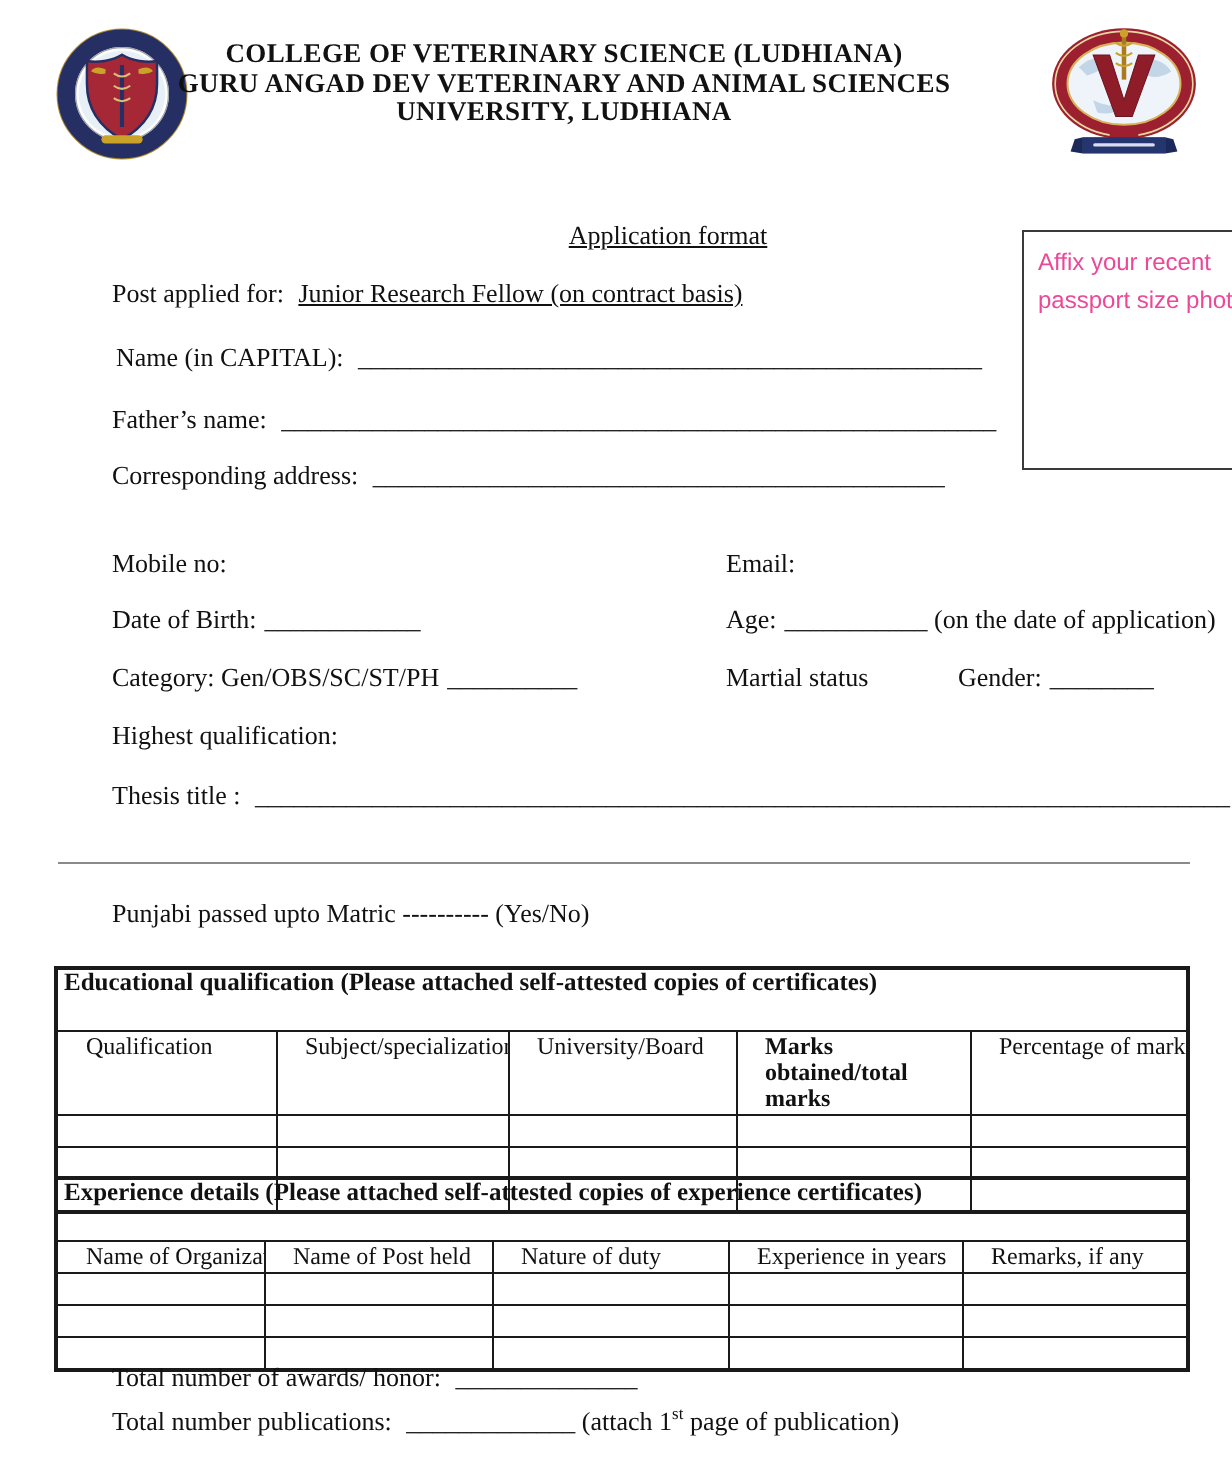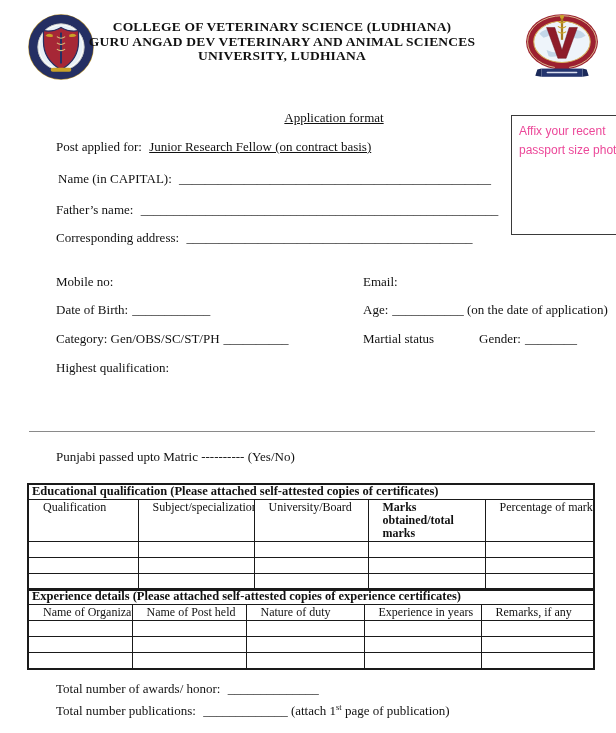--- a/index.html
+++ b/index.html
@@ -32,21 +32,21 @@
   
   .cont-line{position:absolute;left:29px;top:431px;width:566px;border-top:1.5px solid #8a8a8a;}
   
   .ftable{
     position:absolute;left:27px;width:566px;border-collapse:collapse;table-layout:fixed;
     font-size:12px;line-height:13px;border:2px solid #1a1a1a;
   }
   .ftable th,.ftable td{border:1px solid #1a1a1a;padding:1px 14px;text-align:left;vertical-align:top;}
   .ftable th{font-weight:normal;white-space:nowrap;overflow:hidden;}
   .ftable th.wrap{white-space:normal;font-weight:bold;}
-  .ftable .ttl{font-weight:bold;font-size:12.5px;line-height:13px;padding:0 3px 1px;white-space:nowrap;overflow:hidden;}
+  .ftable .ttl{font-weight:bold;font-size:12.5px;line-height:13px;padding:0 3px 17px;white-space:nowrap;overflow:hidden;}
   .ftable td.blank{height:13px;}
   sup{font-size:8.5px;line-height:0;vertical-align:super;}
 </style>
 </head>
 <body>
 
 <div class="page">
 
   <svg class="logo logo-left" width="66" height="66" viewBox="0 0 64 64" aria-hidden="true">
     <circle cx="32" cy="32" r="31" fill="#f8f1dc" stroke="#b08d2f" stroke-width="1.5"></circle>
@@ -135,20 +135,24 @@
     <span class="cell" style="left:307px">Martial status</span>
     <span class="cell" style="left:423px">
       <span>Gender:</span><span class="bl">________</span>
     </span>
   </div>
 
   <div class="line" style="top:360px">
     <span>Highest qualification:</span>
   </div>
 
+  <div class="line" style="top:390px">
+    <span>Thesis title :</span>
+    <span class="bl">___________________________________________________________________________</span>
+  </div>
 
   <div class="cont-line"></div>
 
   <div class="line" style="top:449px">
     <span>Punjabi passed upto Matric ---------- (Yes/No)</span>
   </div>
 
   <table class="ftable" style="top:483px">
     <colgroup>
       <col style="width:110px">

